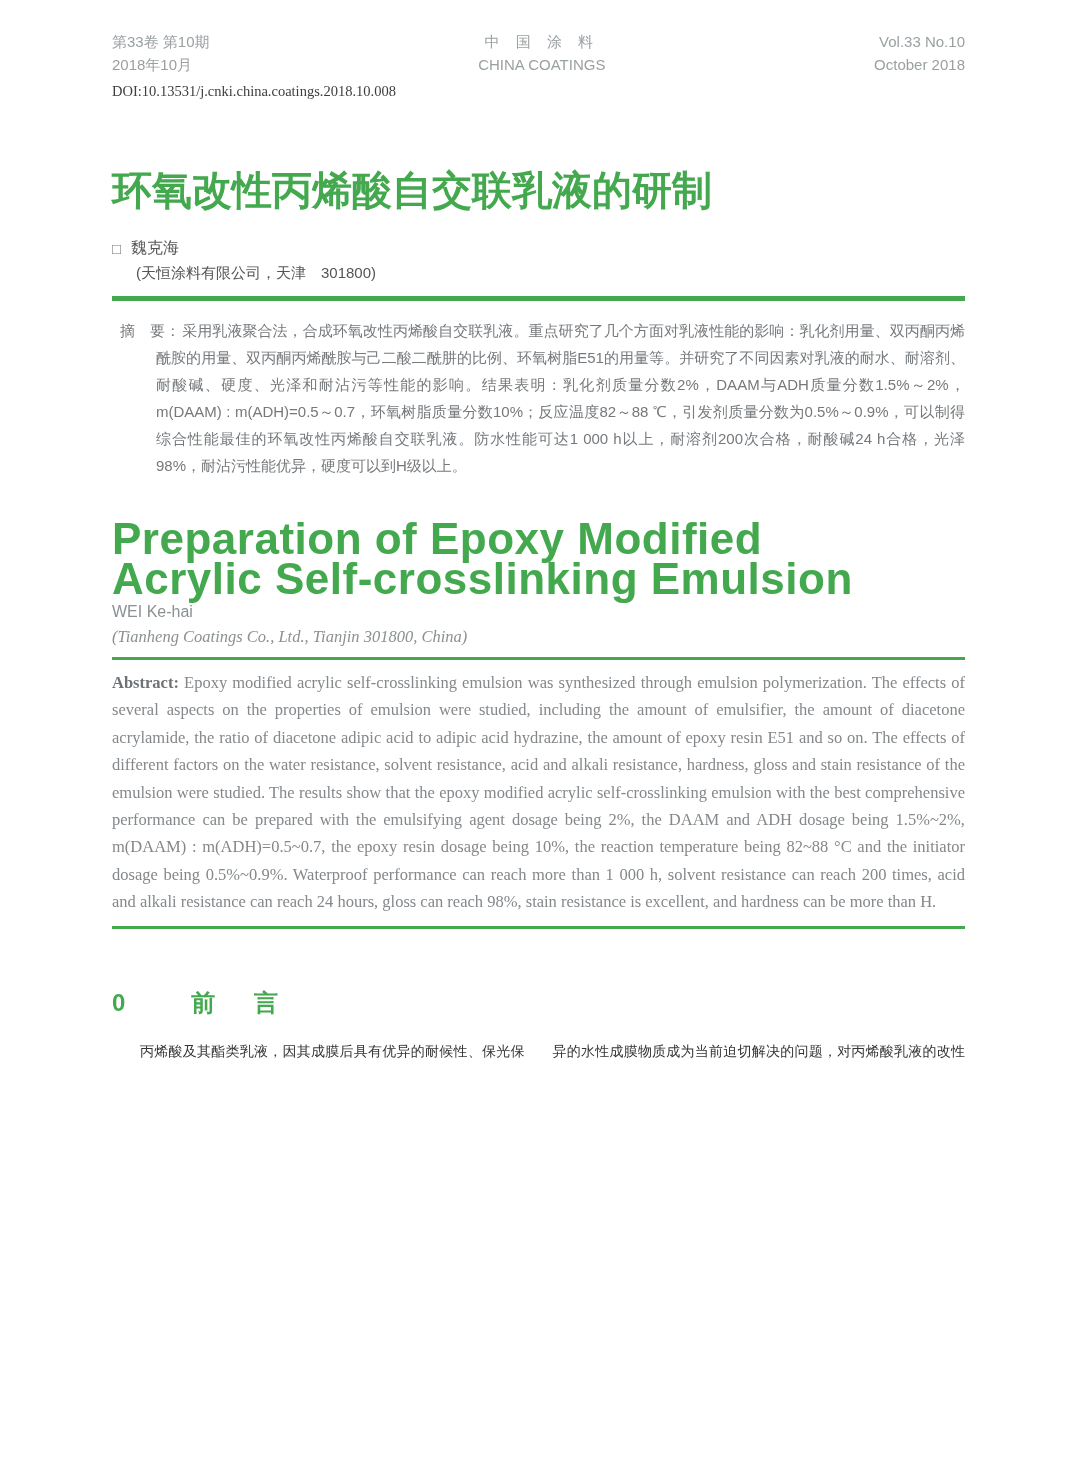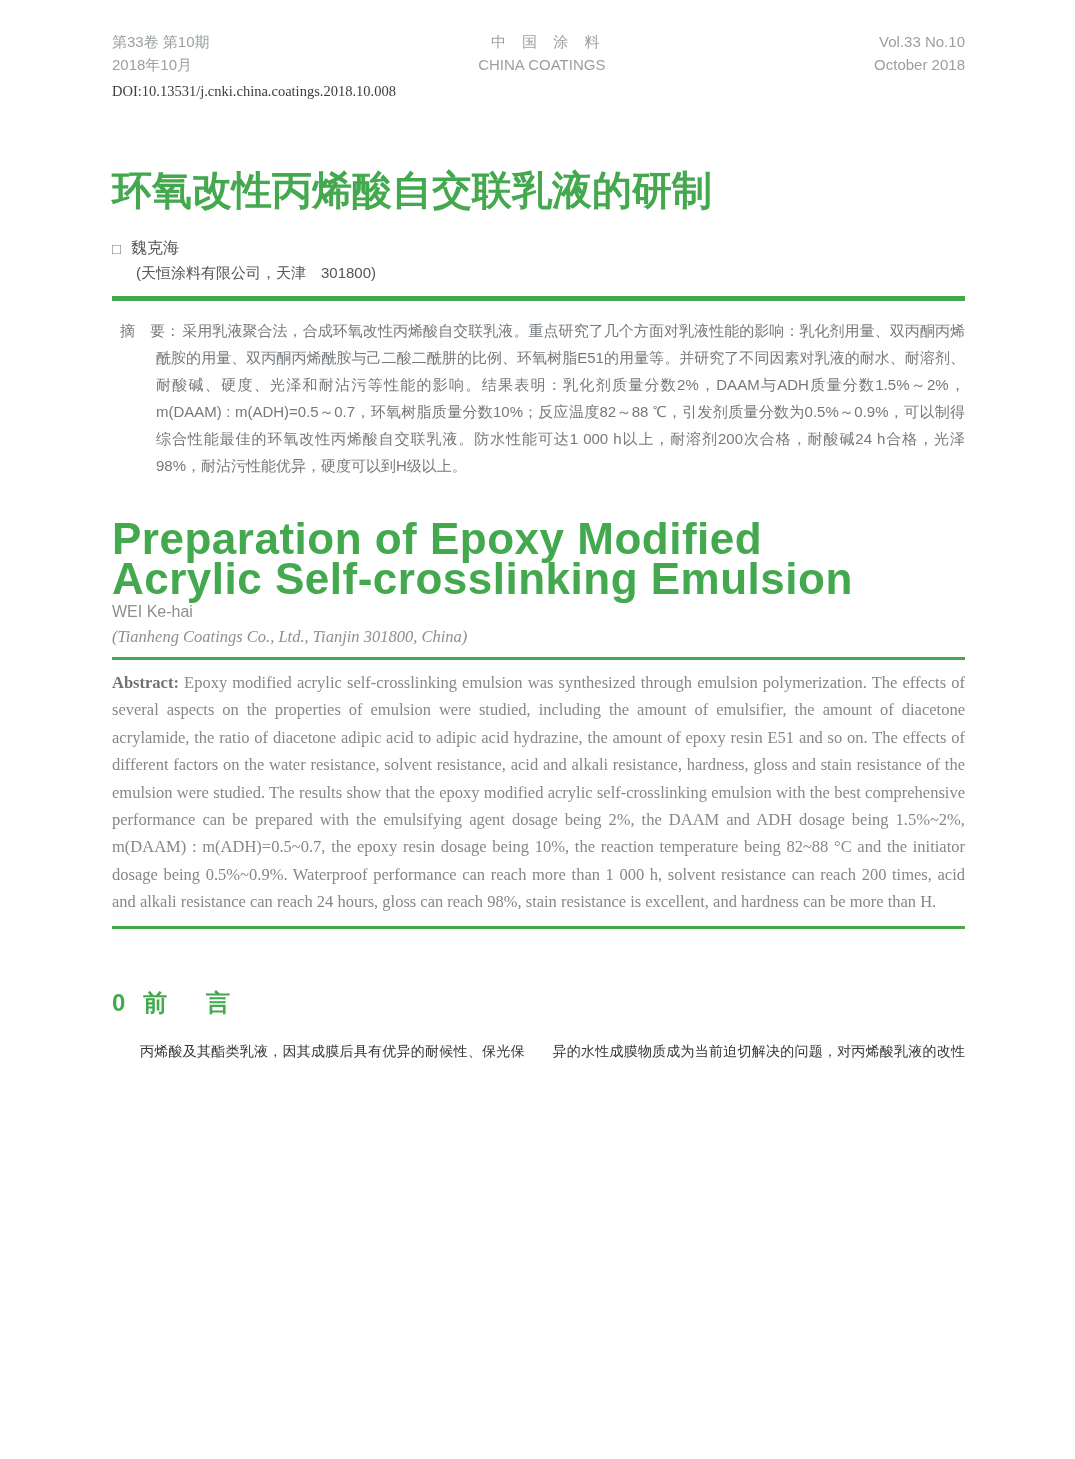--- a/index.html
+++ b/index.html
@@ -12,21 +12,21 @@
     box-sizing:border-box;
     padding:30px 110px 0 112px;
     font-family:"Liberation Serif", serif;
     color:#3a3a3a;
   }
   
   .masthead{display:flex;justify-content:space-between;align-items:flex-start;
     color:#9aa0a2;font-family:"Liberation Sans", sans-serif;font-size:15px;line-height:23px;}
   .mh-left,.mh-right,.mh-center{display:flex;flex-direction:column;}
   .mh-center{text-align:center;}
-  .mh-center .zh{letter-spacing:6px;text-align:right;}
+  .mh-center .zh{letter-spacing:6px;}
   .mh-right{text-align:right;}
   .doi{margin-top:7px;font-size:14.5px;color:#3d3d3d;font-family:"Liberation Serif", serif;}
   
   .title-zh{
     margin:68px 0 0 0;
     font-family:"Liberation Sans", sans-serif;
     font-weight:900;
     font-size:40px;letter-spacing:0px;
     color:var(--green);
     line-height:1.1;
@@ -67,21 +67,21 @@
     text-align:justify;
   }
   .abstract-en b, .keywords-en b{color:#6e7275;}
   .keywords-en{margin:0;font-size:16.5px;line-height:27.4px;color:#84888b;}
   
   .section-head{
     margin-top:58px;color:var(--green);
     font-family:"Liberation Sans", sans-serif;font-weight:700;font-size:24px;
     display:flex;align-items:baseline;gap:18px;
   }
-  .section-head .sec-title{letter-spacing:16px;}
+  .section-head .sec-title{letter-spacing:16px;margin-left:48px;}
   .columns{margin-top:18px;display:flex;gap:28px;}
   .col{flex:1 1 0;font-size:14px;line-height:29px;color:#353535;text-align:justify;}
   .col p{margin:0;}
   .col p.indent{text-indent:2em;}
   :root{--green:#43a84e;}
   .label-gap{margin-right:2px;}
 </style>
 </head>
 <body>
 

